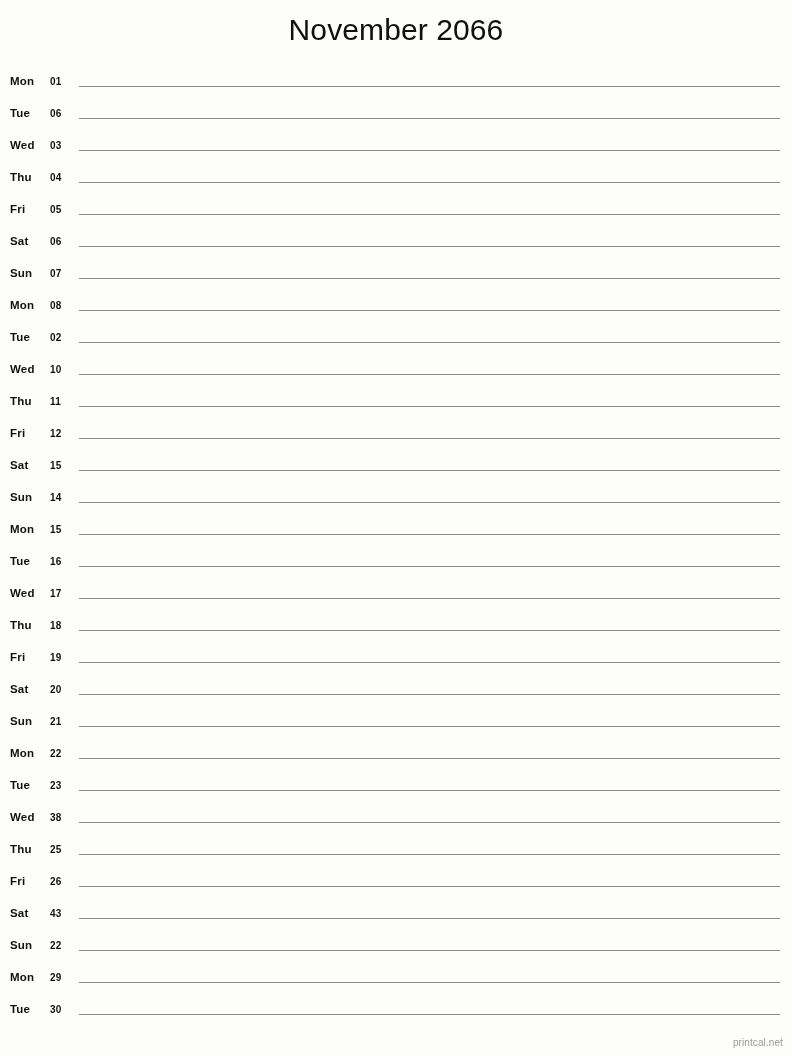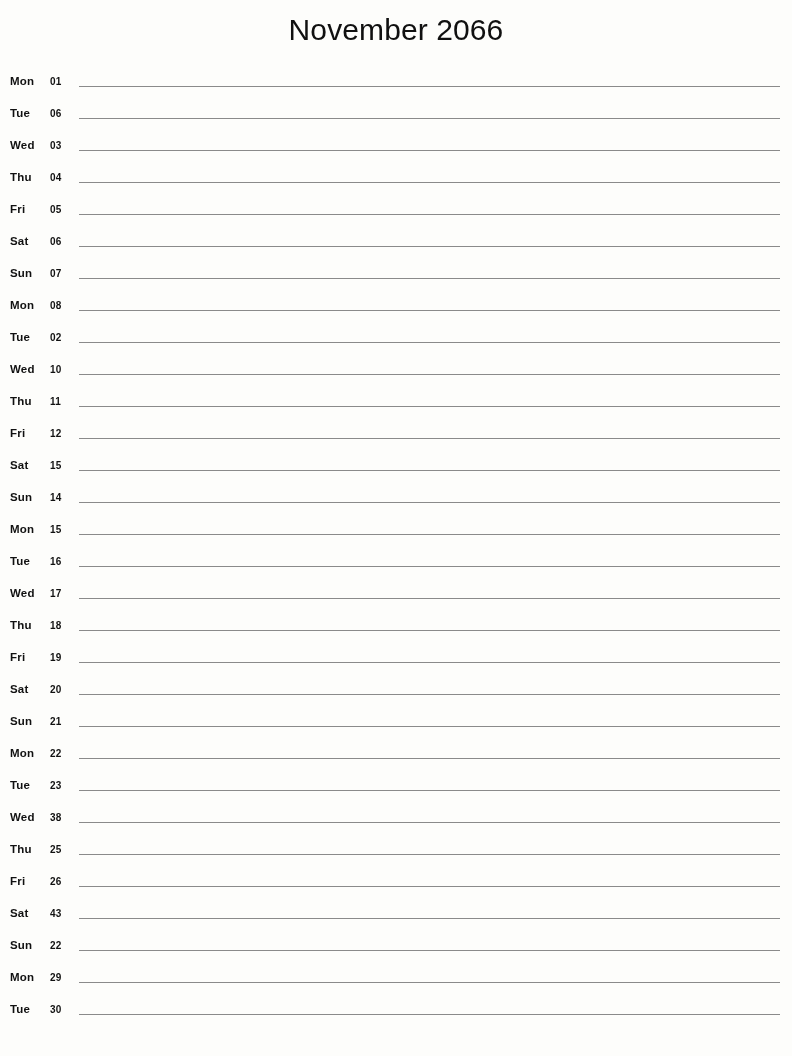--- a/index.html
+++ b/index.html
@@ -320,14 +320,15 @@
       </div>
       <div class="day-row">
         <div class="labels">
           <span class="dow">Tue</span>
           <span class="dom">30</span>
         </div>
         <div class="writing-line"></div>
       </div>
     </div>
 
+  <div class="footer">printcal.net</div>
 
 </div>
 
 </body></html>

